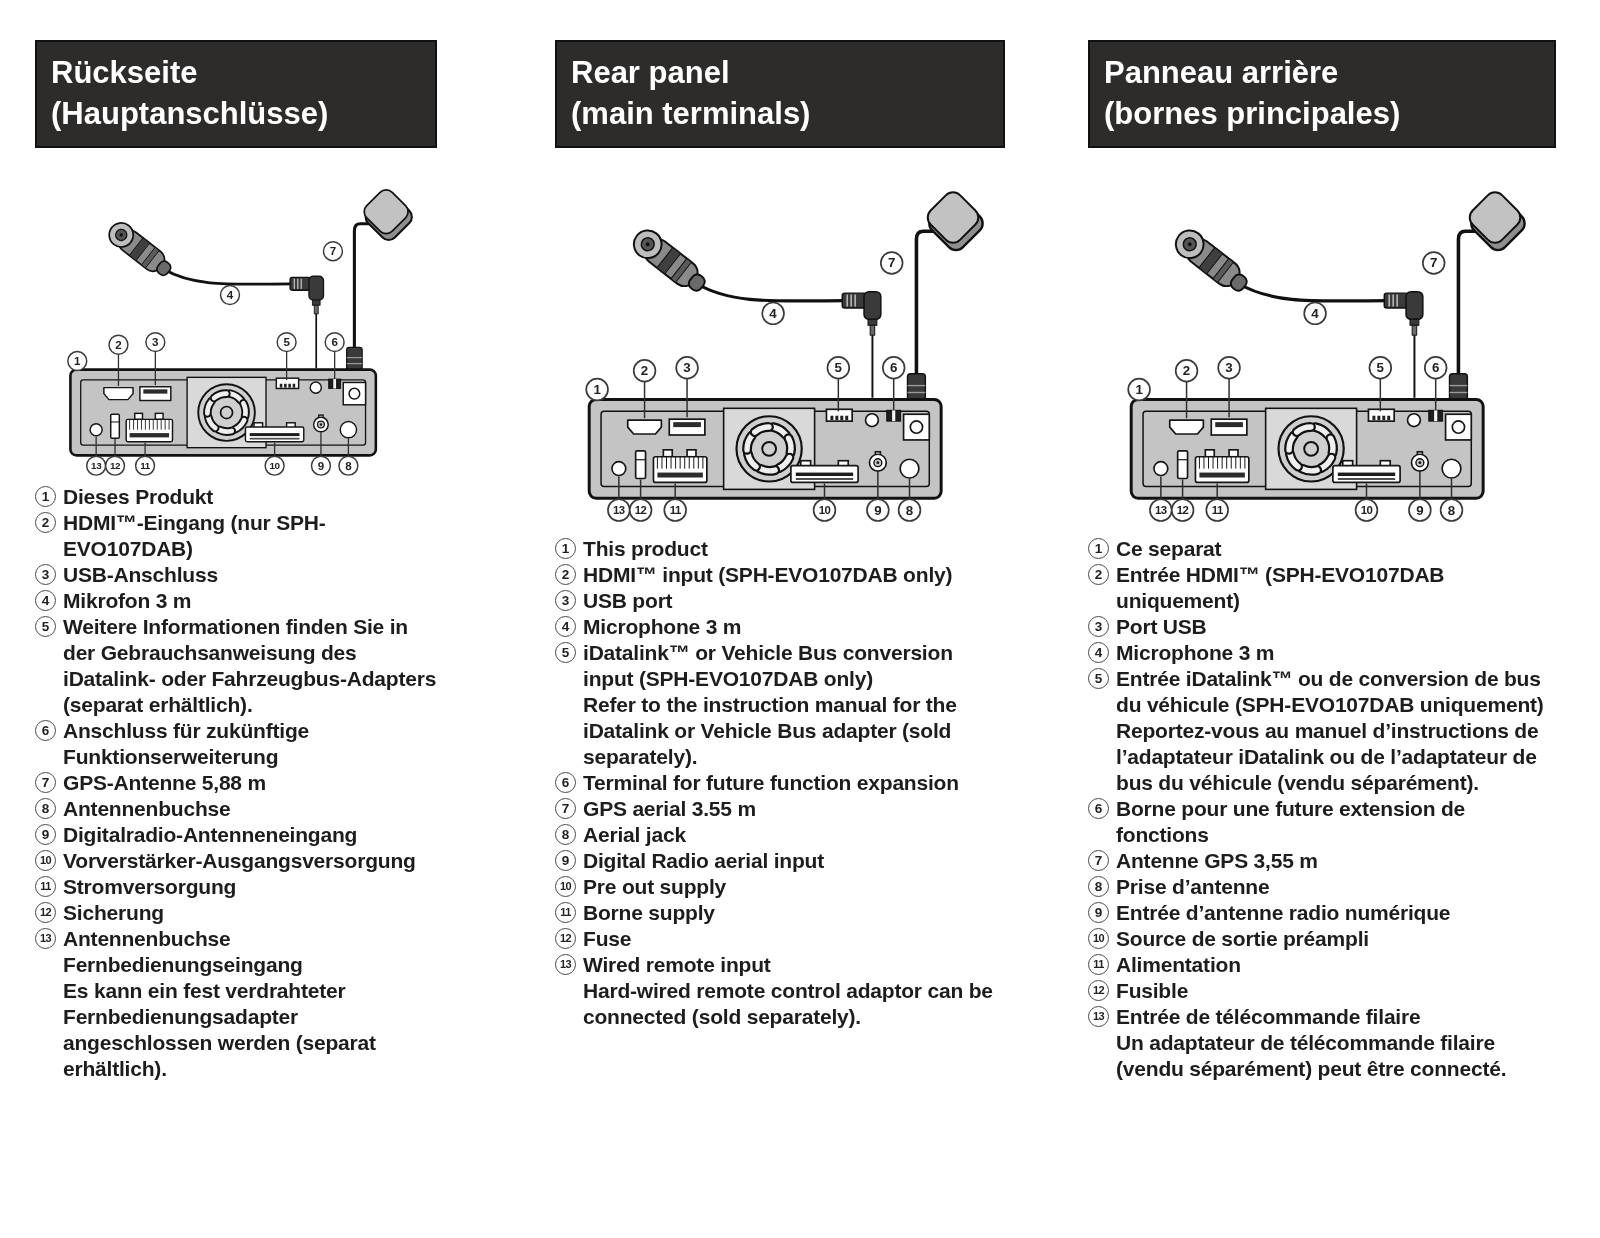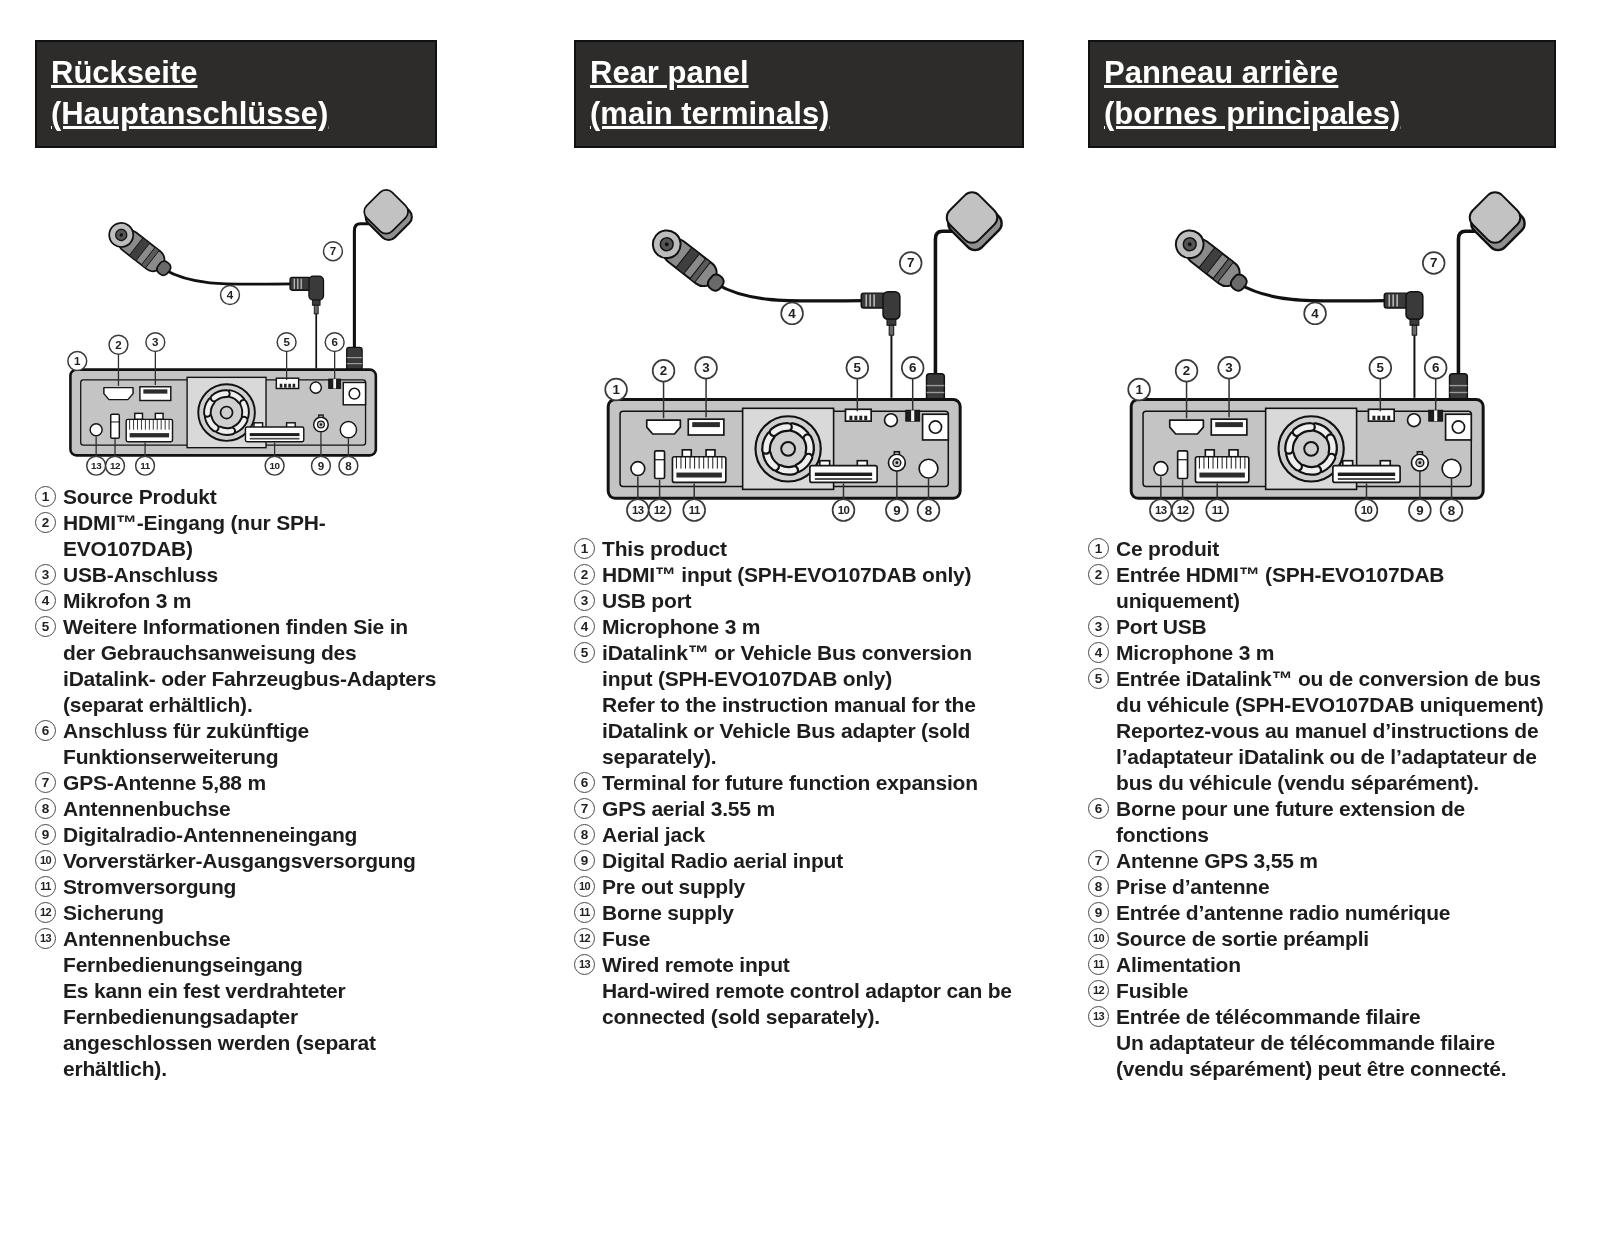--- a/index.html
+++ b/index.html
@@ -1,24 +1,24 @@
 <!DOCTYPE html>
 <html><head>
 <meta charset="utf-8">
 <style>
   html,body{margin:0;padding:0;background:#ffffff;}
   body{font-family:"Liberation Sans","DejaVu Sans",sans-serif;color:#1d1d1d;}
   #page{position:relative;width:1600px;height:1238px;background:#ffffff;overflow:hidden;}
   .col{position:absolute;top:14px;}
   .col-de{left:35px;width:402px;}
-  .col-en{left:574px;width:450px;}
+  .col-en{left:555px;width:450px;}
   .col-fr{left:1088px;width:468px;}
   .hdr{background:#2d2c2a;color:#ffffff;font-weight:700;font-size:31px;line-height:1.33;
        padding:10px 14px 12px 14px;border:2px solid #111;}
-  .hdr span{display:block;text-decoration:underline;}
+  .hdr span{display:block;}
   .dg-wrap{margin-top:20px;height:348px;}
   .col-de .dg-wrap{margin-top:12px;height:302px;}
   .dg{width:100%;height:100%;display:block;}
   .legend{list-style:none;margin:14px 0 0 0;padding:0;}
   .col-de .legend{margin-top:8px;}
   .legend .item{display:flex;gap:7px;align-items:flex-start;}
   .marker{width:21px;height:21px;border:1.6px solid #4a4a4a;border-radius:50%;
           display:flex;align-items:center;justify-content:center;flex:0 0 auto;
           margin-top:2px;font-size:13.5px;font-weight:600;color:#222;box-sizing:border-box;}
   .marker.two{font-size:11px;letter-spacing:-0.6px;}
@@ -245,21 +245,21 @@
             <text x="356" y="344.5">8</text>
           </g>
   </svg>
 </div>
     <ol class="legend">
         <li class="item">
           <span class="marker">
             <span>1</span>
           </span>
           <div class="ibody">
-            <div class="text">Source Produkt</div>
+            <div class="text">Dieses Produkt</div>
           </div>
         </li>
         <li class="item">
           <span class="marker">
             <span>2</span>
           </span>
           <div class="ibody">
             <div class="text">HDMI™-Eingang (nur SPH-EVO107DAB)</div>
           </div>
         </li>
@@ -882,21 +882,21 @@
             <text x="356" y="344.5">8</text>
           </g>
   </svg>
 </div>
     <ol class="legend">
         <li class="item">
           <span class="marker">
             <span>1</span>
           </span>
           <div class="ibody">
-            <div class="text">Ce produit</div>
+            <div class="text">Ce separat</div>
           </div>
         </li>
         <li class="item">
           <span class="marker">
             <span>2</span>
           </span>
           <div class="ibody">
             <div class="text">Entrée HDMI™ (SPH-EVO107DAB uniquement)</div>
           </div>
         </li>

